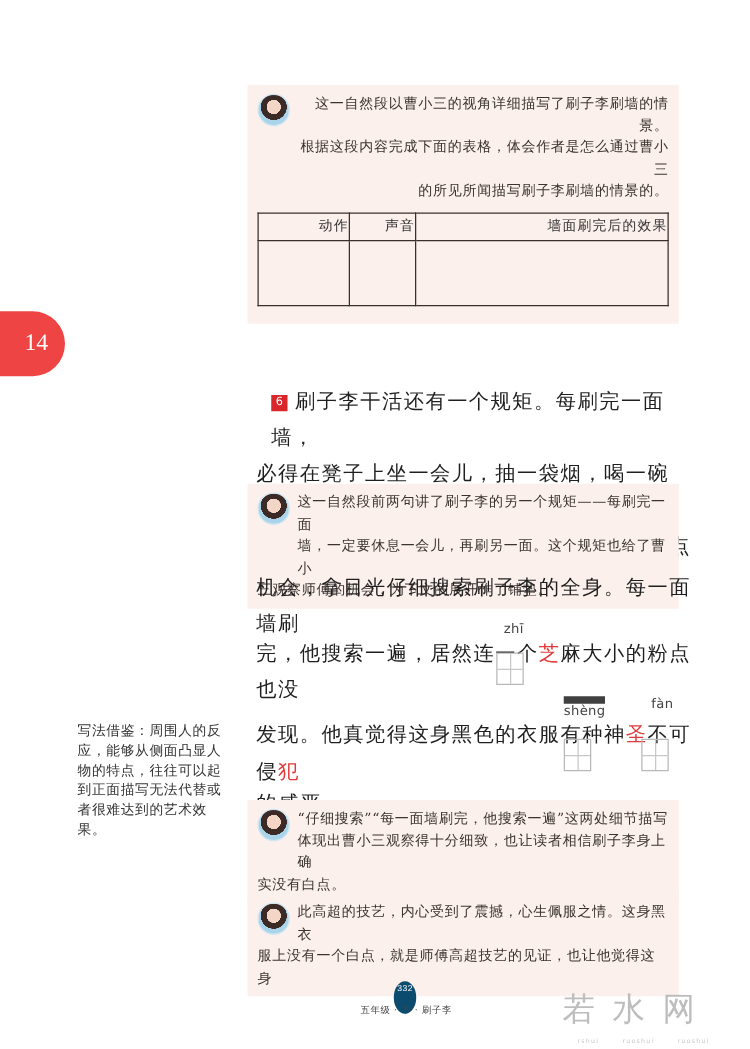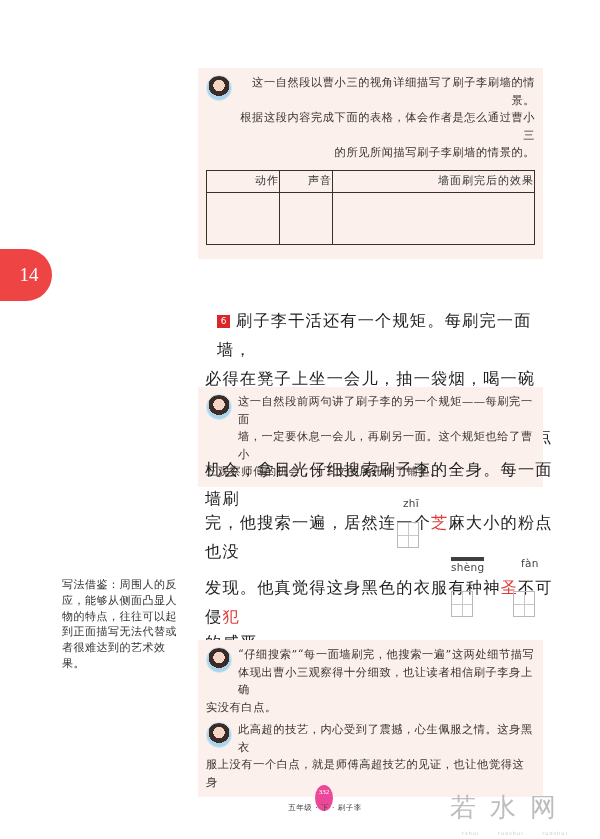--- a/index.html
+++ b/index.html
@@ -58,22 +58,22 @@
         linear-gradient(#c8c8c8,#c8c8c8) center/100% 1px no-repeat;
     }
 
     .side-note {
       position: absolute; left: 62px; top: 577px; width: 120px;
       font-size: 11px; line-height: 15.8px; letter-spacing: 0.5px; color: #333;
     }
 
     .footer-pagenum {
       position: absolute; left: 315px; top: 785px; width: 18px; height: 26px;
-      border-radius: 50%; background: #ec4899; color: #fff;
-      font-size: 7px; line-height: 14px; text-align: center; font-family: Liberation Serif, serif;
+      border-radius: 50%; background: #0c4a6e; color: #fff;
+      font-size: 7px; line-height: 14px; text-align: center; font-family: Liberation Mono, monospace;
     }
     .footer-caption {
       position: absolute; left: 270px; top: 803px; width: 110px; text-align: center;
       font-size: 7.5px; color: #444; letter-spacing: 0.5px;
     }
     .watermark {
       position: absolute; left: 450px; top: 790px;
       font-family: "DejaVu Sans", sans-serif; font-size: 26px; letter-spacing: 14px;
       color: #bdbdbd;
     }
@@ -133,21 +133,21 @@
 
 <div class="main-para" style="top:508px; line-height:29px;">
   <span>完，他搜索一遍，居然连一个</span><span class="red-char">芝</span><span>麻大小的粉点也没</span>
 </div>
 <span class="pinyin" style="left:403px; top:497px;">zhī</span>
 <div class="tian-box" style="left:397px; top:522px;"></div>
 
 <div class="main-para" style="top:573px; line-height:29px;">
   <span>发现。他真觉得这身黑色的衣服有种神</span><span class="red-char">圣</span><span>不可侵</span><span class="red-char">犯</span>
 </div>
-<span class="pinyin" style="left:451px; top:557px; border-top:4px solid #404040; padding-top:0;">shèng</span>
+<span class="pinyin" style="left:451px; top:557px; border-top:6px solid #404040; padding-top:0;">shèng</span>
 <span class="pinyin" style="left:521px; top:557px;">fàn</span>
 <div class="tian-box" style="left:451px; top:591px;"></div>
 <div class="tian-box" style="left:513px; top:591px;"></div>
 
 <div class="main-para" style="top:628px; line-height:29px;">
   <span>的威严。</span>
 </div>
 
 <div class="side-note">写法借鉴：周围人的反应，能够从侧面凸显人物的特点，往往可以起到正面描写无法代替或者很难达到的艺术效果。</div>
 

